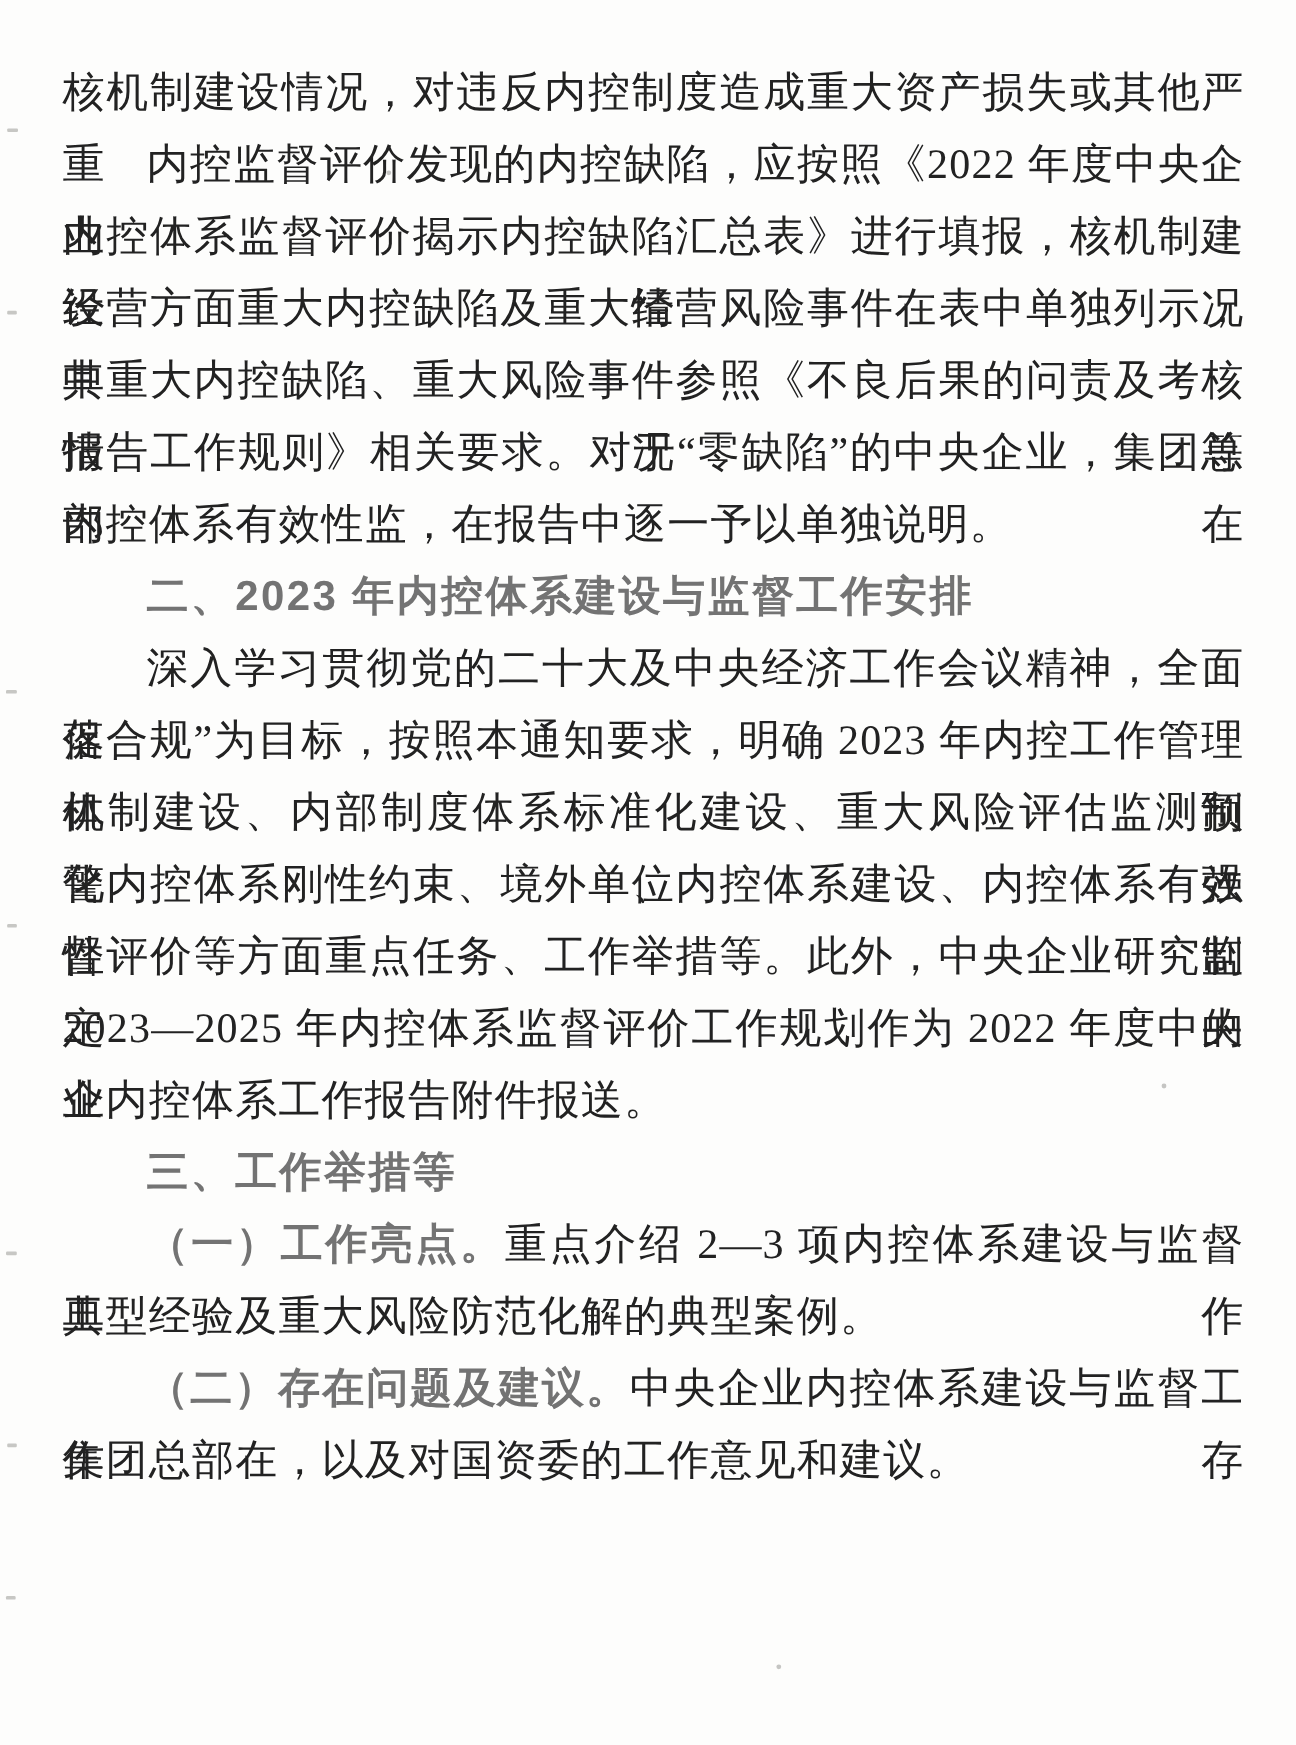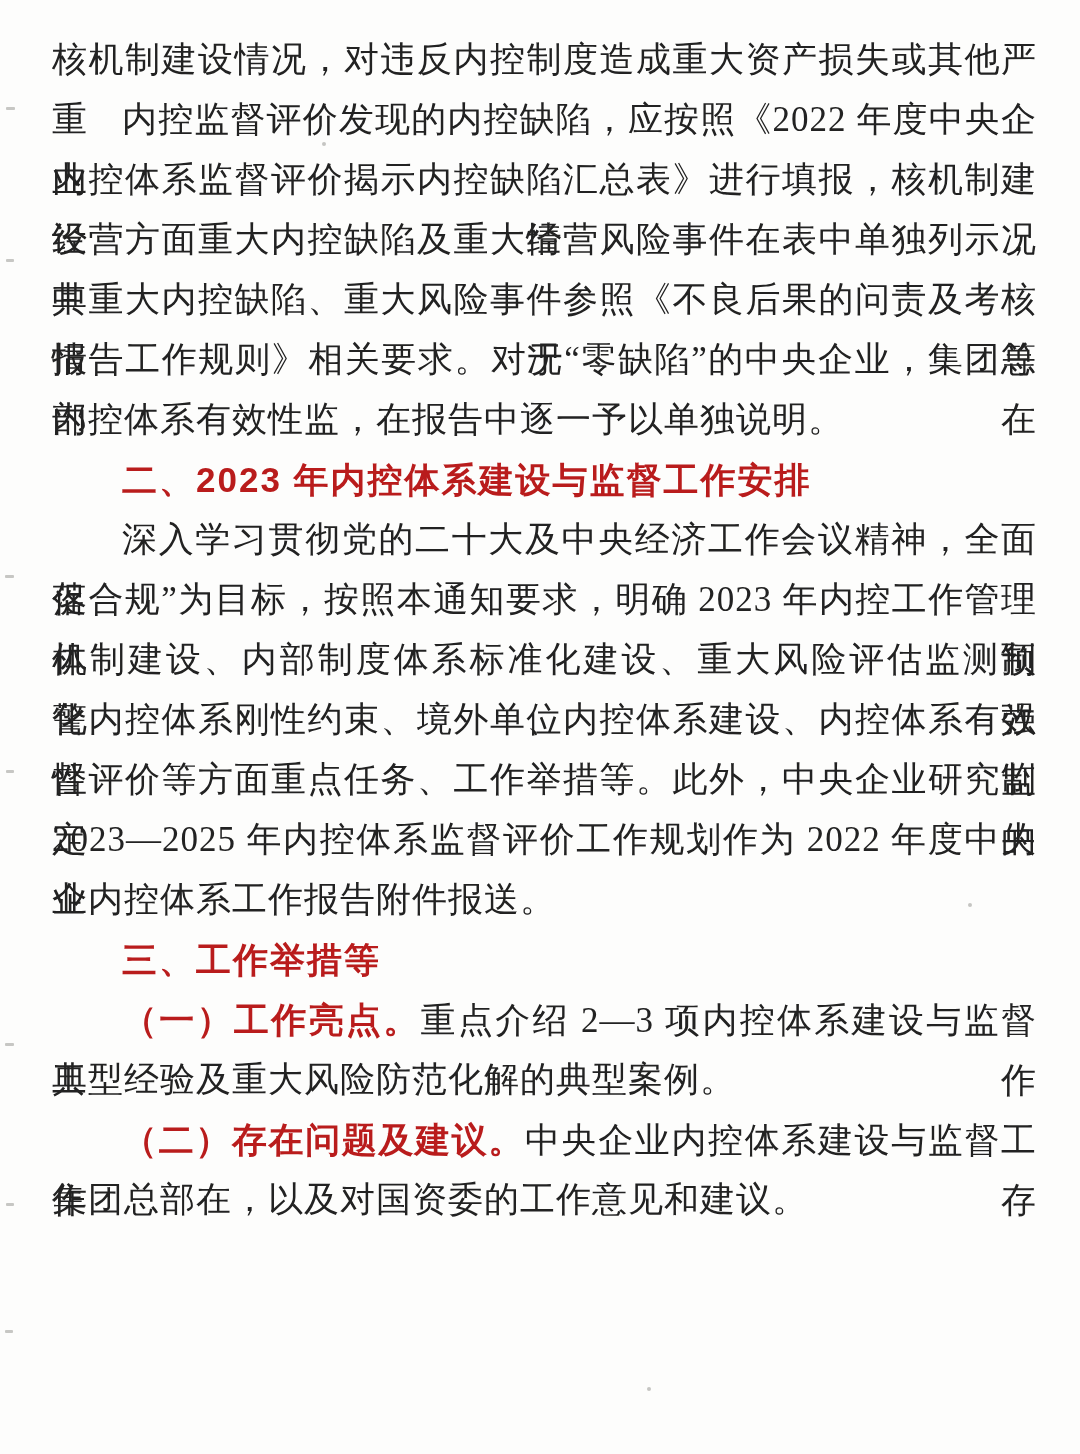--- a/index.html
+++ b/index.html
@@ -6,42 +6,42 @@
   .page {
     position: relative;
     width: 1080px;
     height: 1454px;
     background: #fdfdfc;
     overflow: hidden;
   }
   .text-block {
     position: absolute;
     left: 52px;
-    top: 30px;
+    top: 47px;
     width: 985px;
     font-family: "Liberation Serif", "DejaVu Serif", serif;
     font-size: 35px;
     color: #222222;
     letter-spacing: 1px;
   }
   .line {
     height: 60px;
     line-height: 60px;
     white-space: nowrap;
   }
   .line.fill {
     white-space: normal;
     text-align: justify;
     text-align-last: justify;
   }
   .line.indent { text-indent: 70px; }
   .heading, .lead {
     font-family: "Liberation Sans", "DejaVu Sans", sans-serif;
     font-weight: bold;
-    color: #b91c1c;
+    color: #737373;
   }
   .heading { letter-spacing: 2px; }
   .artifact {
     position: absolute;
     background: #9a9a96;
     opacity: 0.55;
     border-radius: 1px;
   }
   .speck {
     position: absolute;

